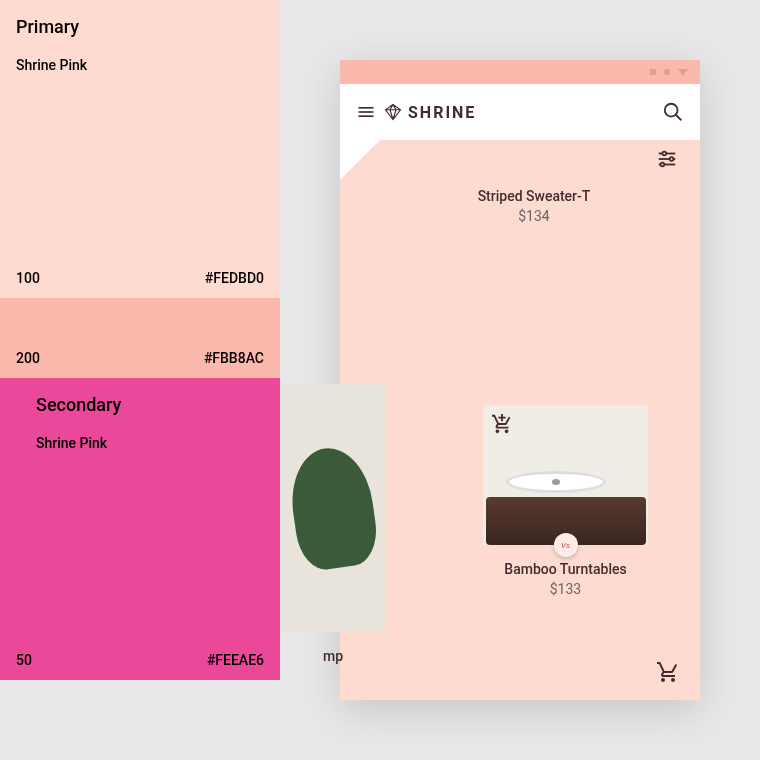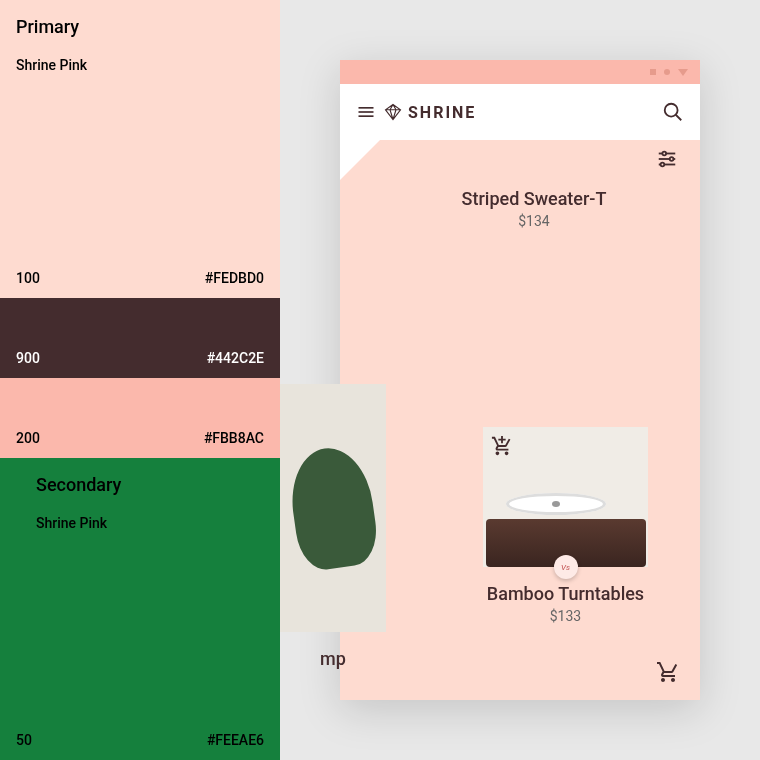--- a/index.html
+++ b/index.html
@@ -7,21 +7,21 @@
     
     .palette { position: absolute; left: 0; top: 0; width: 280px; height: 760px; }
     .swatch { width: 100%; position: relative; padding: 16px; }
     .swatch-label { font-size: 18px; font-weight: 500; color: #000; }
     .swatch-name { font-size: 14px; font-weight: 500; color: #000; margin-top: 20px; }
     .swatch-footer { position: absolute; bottom: 12px; left: 16px; right: 16px; display: flex; justify-content: space-between; font-size: 14px; font-weight: 500; }
     .sw-100 { background: #FEDBD0; height: 298px; }
     .sw-900 { background: #442C2E; height: 80px; }
     .sw-900 .swatch-footer { color: #fff; }
     .sw-300 { background: #FBB8AC; height: 80px; }
-    .sw-50 { background: #15803d; height: 302px; padding-left: 36px; }
+    .sw-50 { background: #ec4899; height: 302px; padding-left: 36px; }
     
     .app-frame { position: absolute; left: 340px; top: 60px; width: 360px; height: 640px; background: #fff; box-shadow: 0 10px 40px rgba(0,0,0,0.15); }
     .titlebar { height: 24px; background: #FBB8AC; display: flex; align-items: center; justify-content: flex-end; gap: 8px; padding-right: 12px; }
     .titlebar .dot { width: 6px; height: 6px; }
     .tb-square { background: #E69B8C; }
     .tb-circle { background: #E69B8C; border-radius: 50%; width: 7px; height: 7px; }
     .tb-tri { width: 0; height: 0; border-left: 5px solid transparent; border-right: 5px solid transparent; border-top: 7px solid #E69B8C; }
     
     .app-header { height: 56px; background: #fff; display: flex; align-items: center; padding: 0 16px; justify-content: space-between; }
     .header-left { display: flex; align-items: center; gap: 8px; }
@@ -30,35 +30,35 @@
     
     .backdrop { position: absolute; top: 80px; left: 0; right: 0; bottom: 0; background: #FEDBD0; }
     .backdrop::before { content:""; position: absolute; top: 0; left: 0; width: 0; height: 0; border-top: 40px solid #fff; border-right: 40px solid transparent; }
     
     .filter-bar { position: absolute; top: 80px; right: 14px; padding: 8px; }
     
     .product-grid { position: absolute; top: 84px; left: -60px; right: 0; bottom: 0; overflow: hidden; }
     .product { position: absolute; text-align: center; }
     .prod-img { background: #d0c8c0; position: relative; }
     .add-cart { position: absolute; top: 8px; left: 8px; color: #442C2E; }
-    .prod-name { font-size: 18px; color: #442C2E; margin-top: 16px; font-weight: 500; }
+    .prod-name { font-size: 14px; color: #442C2E; margin-top: 16px; font-weight: 500; }
     .prod-price { font-size: 14px; color: #666; margin-top: 4px; }
     .badge { position: absolute; bottom: -12px; left: 50%; transform: translateX(-50%); width: 24px; height: 24px; border-radius: 50%; background: #fff; box-shadow: 0 2px 4px rgba(0,0,0,0.2); display: flex; align-items: center; justify-content: center; font-size: 8px; color: #442C2E; }
     
     .p1 { left: 160px; top: 28px; width: 188px; }
     .p1 .prod-img { height: 140px; background: linear-gradient(#cfc0b8, #b8a8a0); display:flex; align-items:flex-start; justify-content:center; }
     .p1 .shirt { width: 120px; height: 130px; background: #b0b0b0; margin-top: 10px; border-radius: 6px 6px 0 0; position: relative; }
     .p1 .shirt::before { content:""; position:absolute; left:50%; top:0; transform:translateX(-50%); width: 40px; height: 12px; background:#d0c8c0; border-radius: 0 0 20px 20px; }
     .p1 .shirt::after { content:""; position:absolute; left:50%; top:14px; bottom:4px; width:2px; background: rgba(0,0,0,0.15); transform:translateX(-50%); }
     
     .p2 { left: 0; top: 240px; width: 106px; }
     .p2 .prod-img { height: 248px; background: #e8e4dc; display:flex; align-items:center; justify-content:center; }
     .p2 .leaf { width: 80px; height: 120px; background: #3a5a3a; border-radius: 60% 60% 40% 40%; transform: rotate(-8deg); }
     
-    .p3 { left: 180px; top: 283px; width: 188px; padding-left: 23px; }
+    .p3 { left: 180px; top: 261px; width: 188px; padding-left: 23px; }
     .p3 .prod-img { height: 140px; background: #f0ece6; display:flex; align-items:flex-end; justify-content:center; }
     .p3 .table { width: 160px; height: 80px; position: relative; }
     .p3 .platter { width: 100px; height: 22px; background: #fff; border-radius: 50%; position:absolute; left: 20px; top: 6px; box-shadow: inset 0 0 0 3px #ddd; }
     .p3 .platter::after { content:""; position:absolute; left:50%; top:50%; transform:translate(-50%,-50%); width:8px; height:6px; background:#999; border-radius:50%; }
     .p3 .base { width: 160px; height: 48px; background: linear-gradient(#5a3a30, #3a2520); border-radius: 4px; position:absolute; bottom:0; }
     
     .fab { position: absolute; right: 0; bottom: 0; width: 64px; height: 56px; background: #FEDBD0; display: flex; align-items: center; justify-content: center; color: #442C2E; }
     .cut-corner { clip-path: polygon(24px 0, 100% 0, 100% 100%, 0 100%, 0 24px); }
     
     .badge.lrg { background:#442C2E; color:#fff; font-weight:600; }
@@ -68,26 +68,20 @@
 </head>
 <body>
 
 <div class="palette">
   <div class="swatch sw-100">
     <div class="swatch-label">Primary</div>
     <div class="swatch-name">Shrine Pink</div>
     <div class="swatch-footer">
       <span>100</span>
       <span>#FEDBD0</span>
-    </div>
-  </div>
-  <div class="swatch sw-900">
-    <div class="swatch-footer">
-      <span>900</span>
-      <span>#442C2E</span>
     </div>
   </div>
   <div class="swatch sw-300">
     <div class="swatch-footer">
       <span>200</span>
       <span>#FBB8AC</span>
     </div>
   </div>
   <div class="swatch sw-50">
     <div class="swatch-label">Secondary</div>

